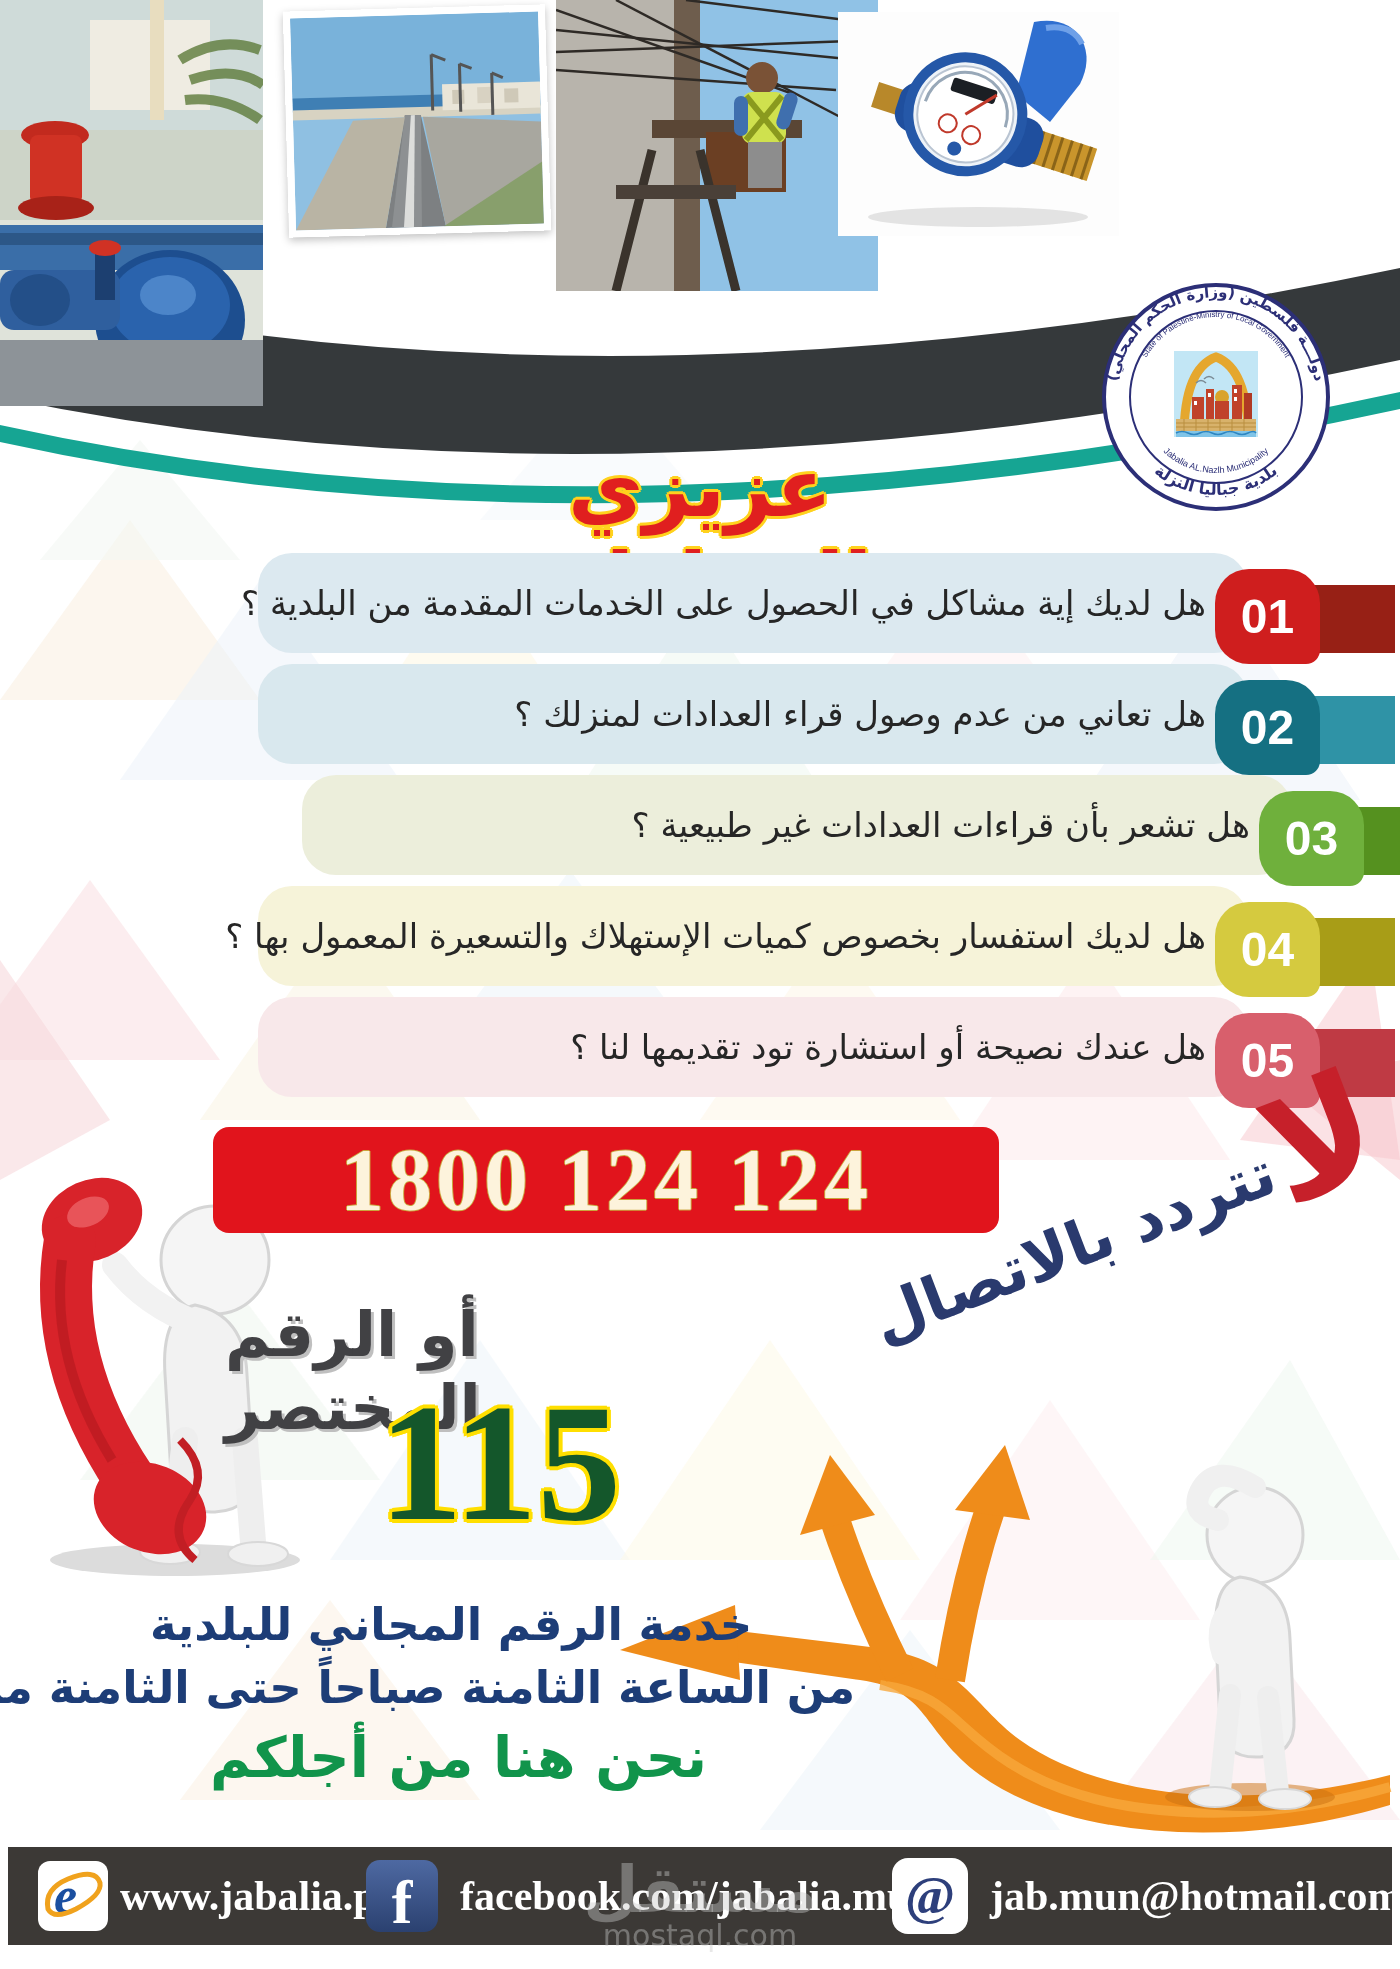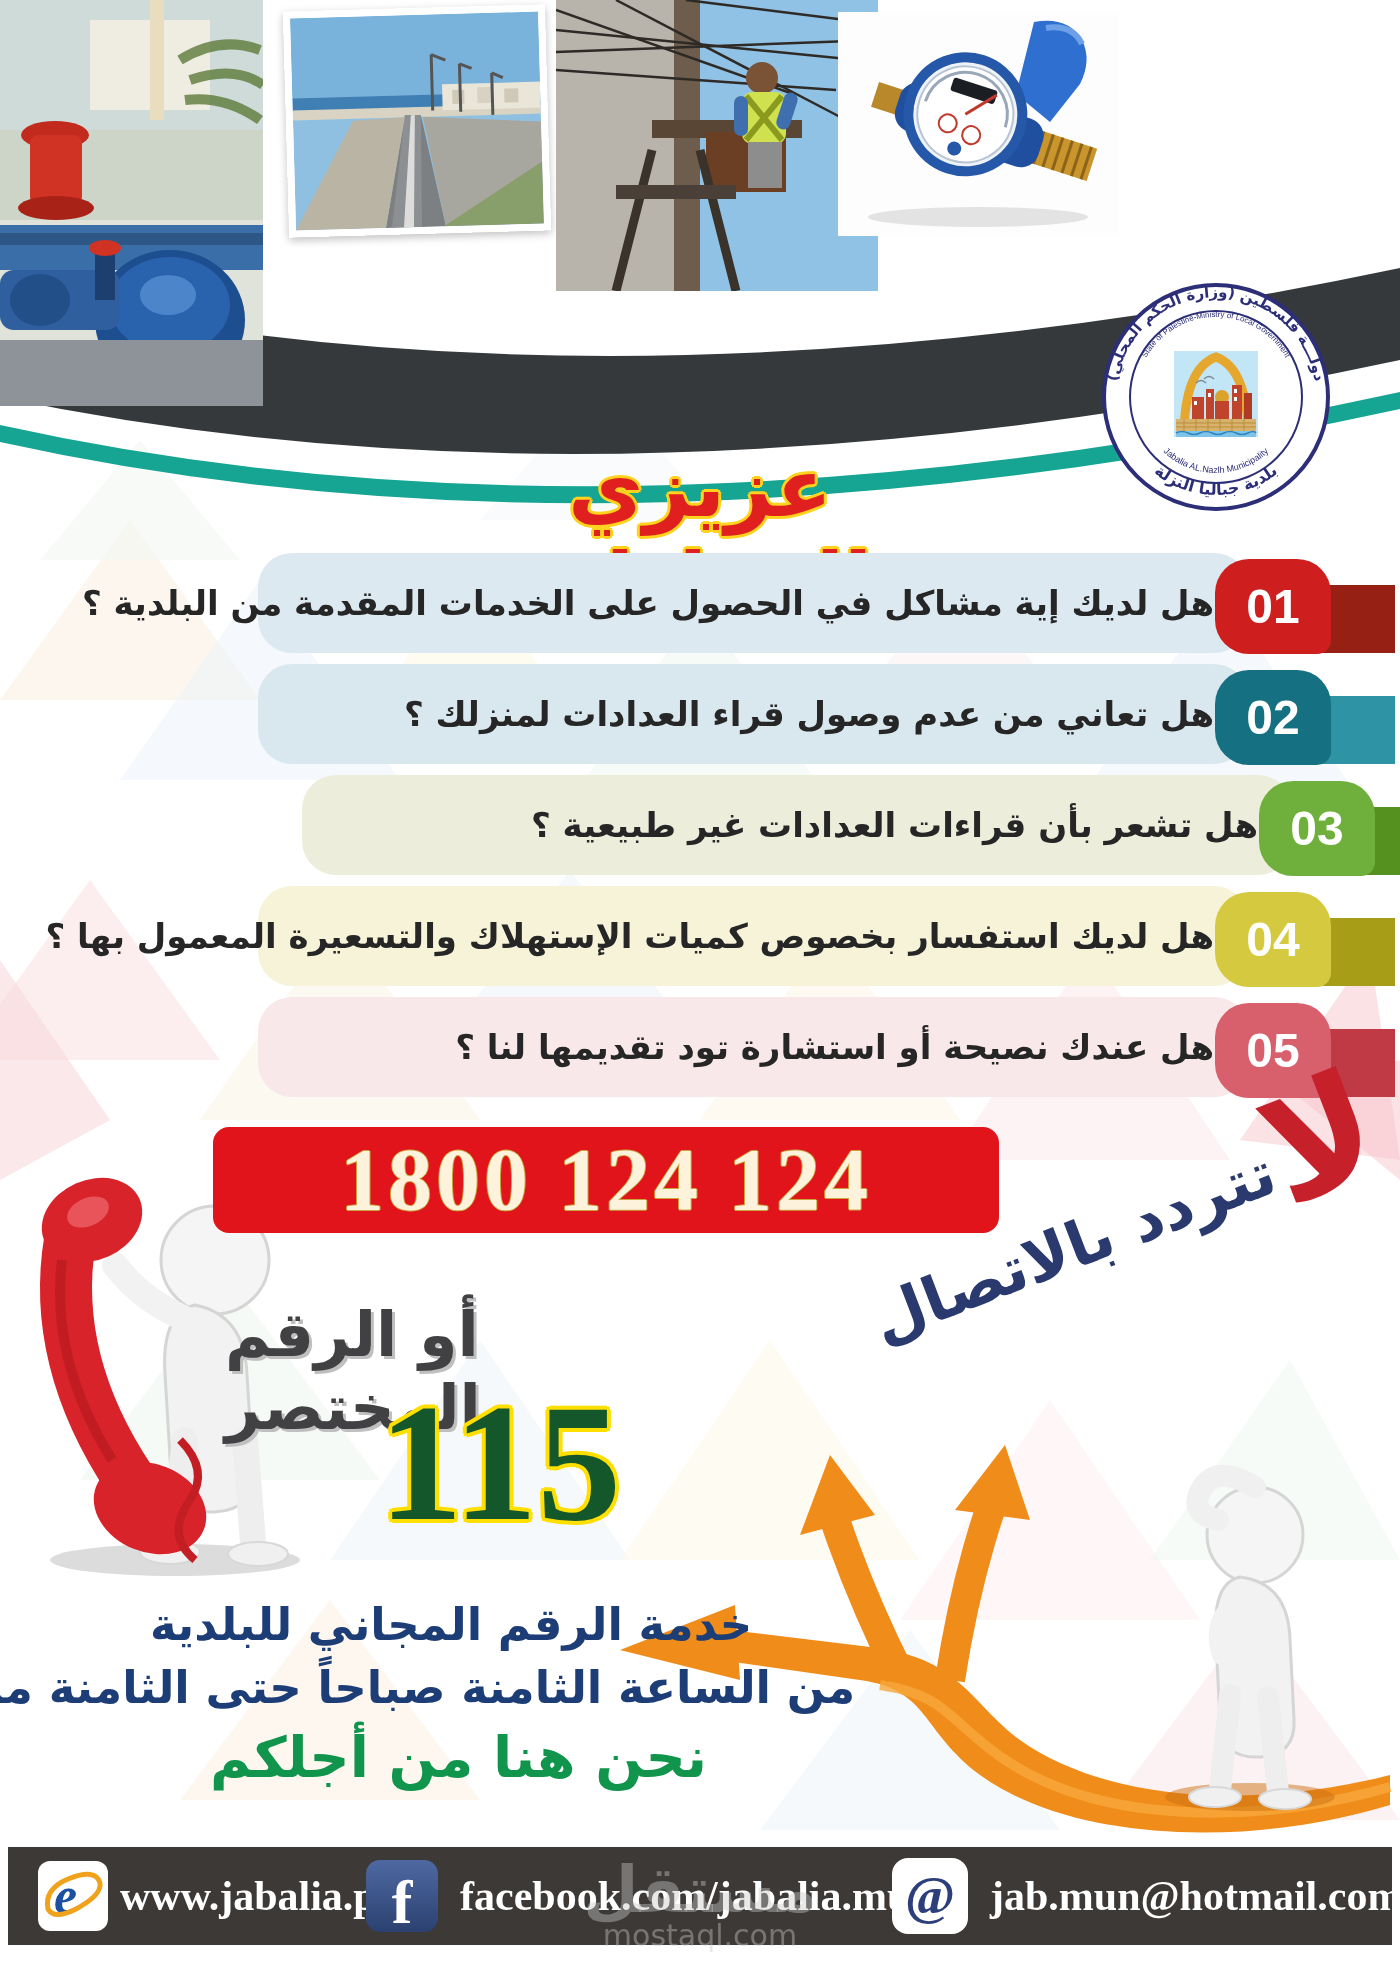--- a/index.html
+++ b/index.html
@@ -24,25 +24,25 @@
   
   #page-title{left:400px;top:440px;width:600px;text-align:center;z-index:2;
     font-size:82px;font-weight:bold;color:#e01f1f;direction:rtl;letter-spacing:1px;
     text-shadow:-3px 0 #ffd21e,3px 0 #ffd21e,0 -3px #ffd21e,0 3px #ffd21e,
                 -2px -2px #ffd21e,2px -2px #ffd21e,-2px 2px #ffd21e,2px 2px #ffd21e;}
 
   
   .qrow{left:0;top:0;width:1400px;height:100px;z-index:2;}
   .qrow .row-bg{position:absolute;left:258px;top:0;width:990px;height:100px;border-radius:34px;
                 background:var(--rowbg);}
-  .qrow .row-text{position:absolute;left:264px;top:0;width:950px;height:100px;line-height:100px;
-                  direction:rtl;text-align:right;padding-right:40px;font-size:34px;font-weight:bold;
+  .qrow .row-text{position:absolute;left:256px;top:0;width:950px;height:100px;line-height:100px;
+                  direction:rtl;text-align:right;padding-right:40px;font-size:34px;font-weight:normal;
                   color:#262626;white-space:nowrap;}
   .qrow .tab{position:absolute;left:1262px;top:32px;width:133px;height:68px;background:var(--tab);}
-  .qrow .bubble{position:absolute;left:1215px;top:6px;width:116px;height:95px;background:var(--bubble);
+  .qrow .bubble{position:absolute;left:1215px;top:16px;width:105px;height:95px;background:var(--bubble);
                 border-radius:34px 34px 14px 34px;color:#ffffff;font-family:"Liberation Sans",sans-serif;
                 font-weight:bold;font-size:48px;text-align:center;line-height:95px;}
   #qrow-0{top:553px;} #qrow-1{top:664px;} #qrow-2{top:775px;margin-left:44px;} #qrow-3{top:886px;border-radius:6px;} #qrow-4{top:997px;}
 
   
   #phone-banner{left:213px;top:1127px;width:786px;height:106px;background:#e1141c;border-radius:16px;
     z-index:4;text-align:center;line-height:106px;font-family:"Liberation Serif",serif;font-weight:bold;
     font-size:88px;color:#fdf3dc;letter-spacing:4px;
     text-shadow:-1px 0 #caa53d,1px 0 #caa53d,0 1px #caa53d,0 -1px #caa53d;}
   #dont-hesitate{left:905px;top:1130px;width:500px;height:240px;z-index:3;transform:rotate(-21deg);

